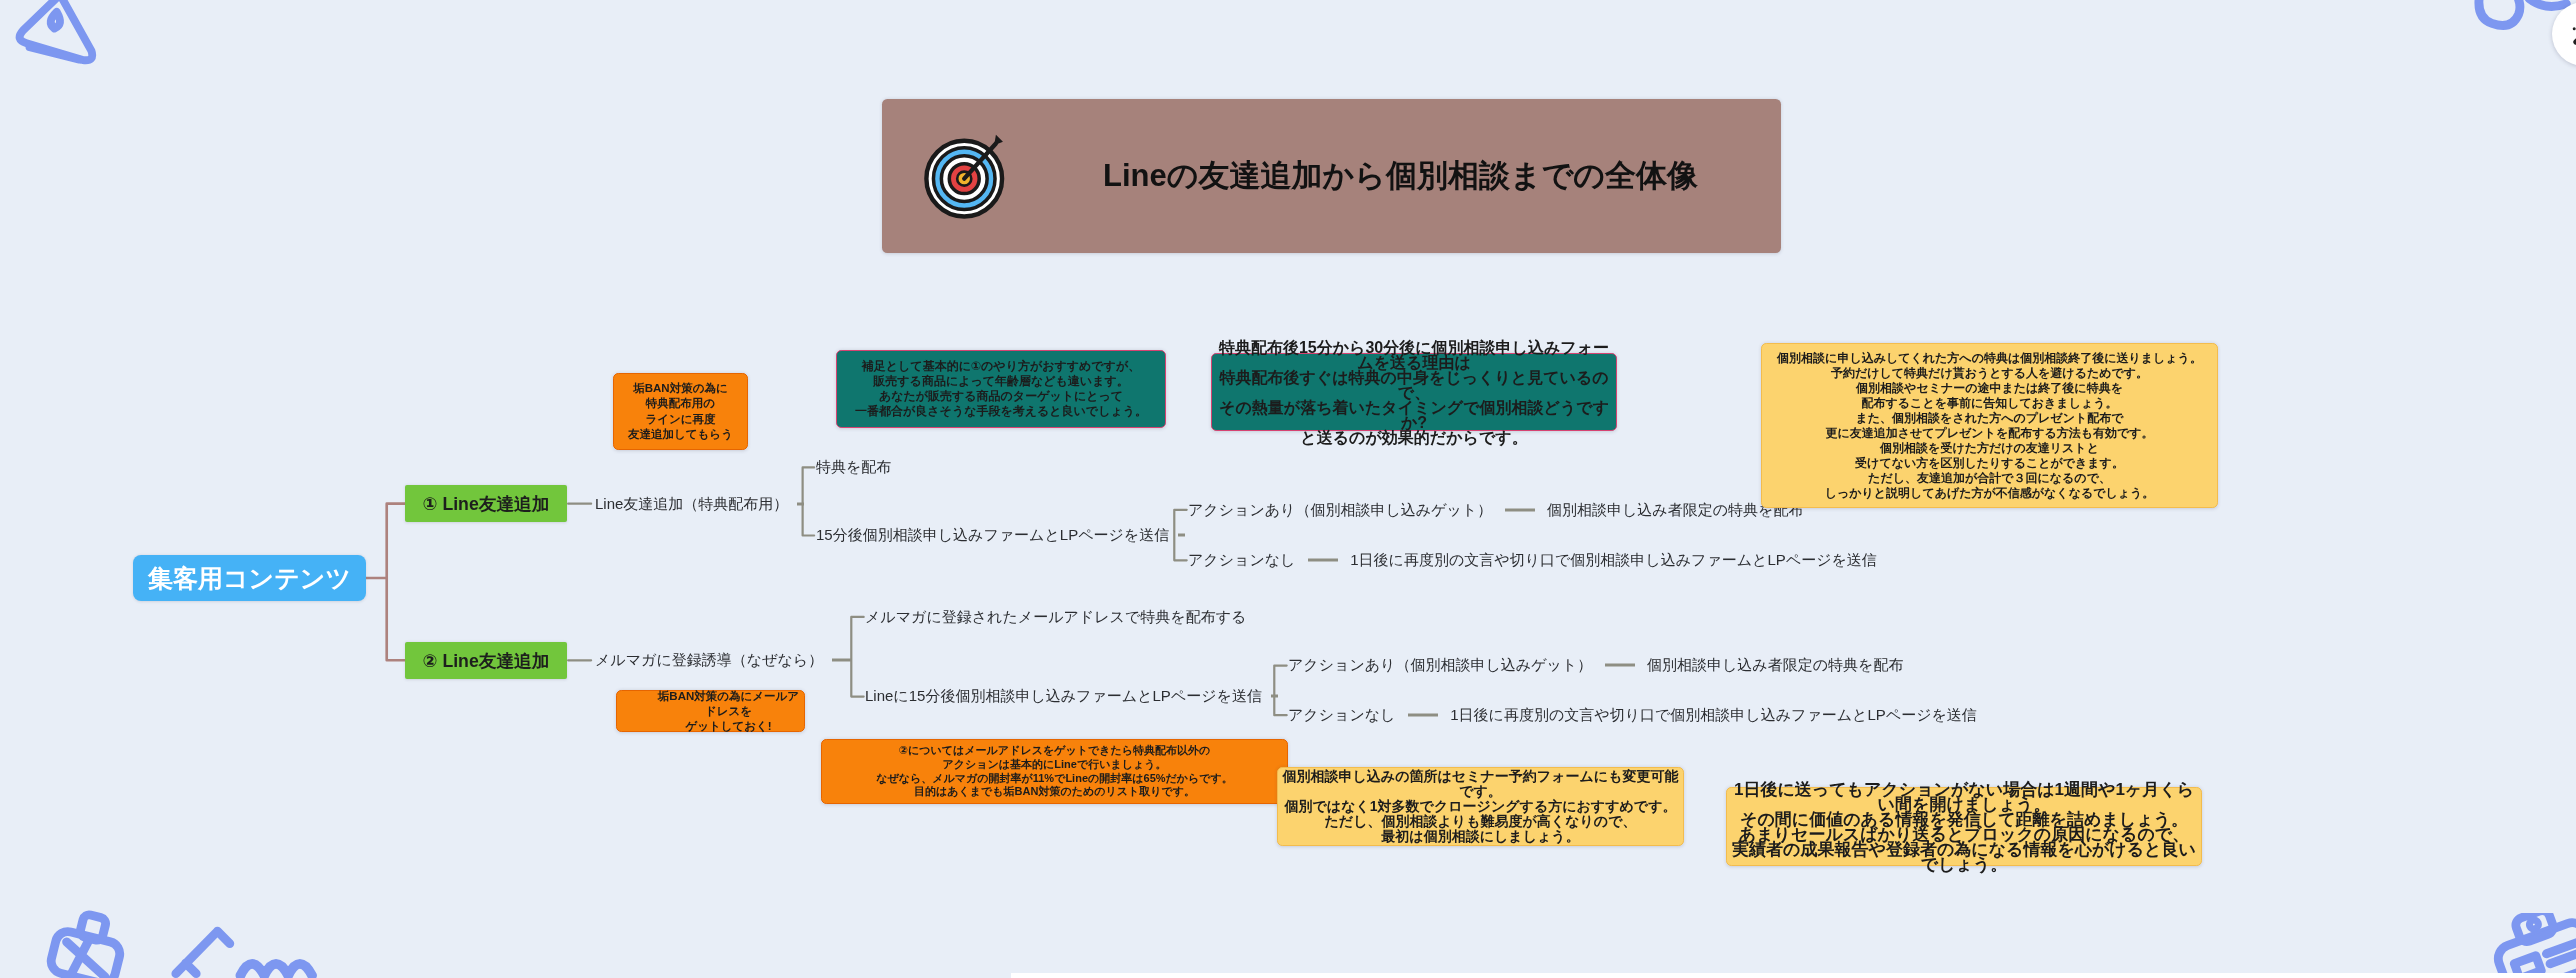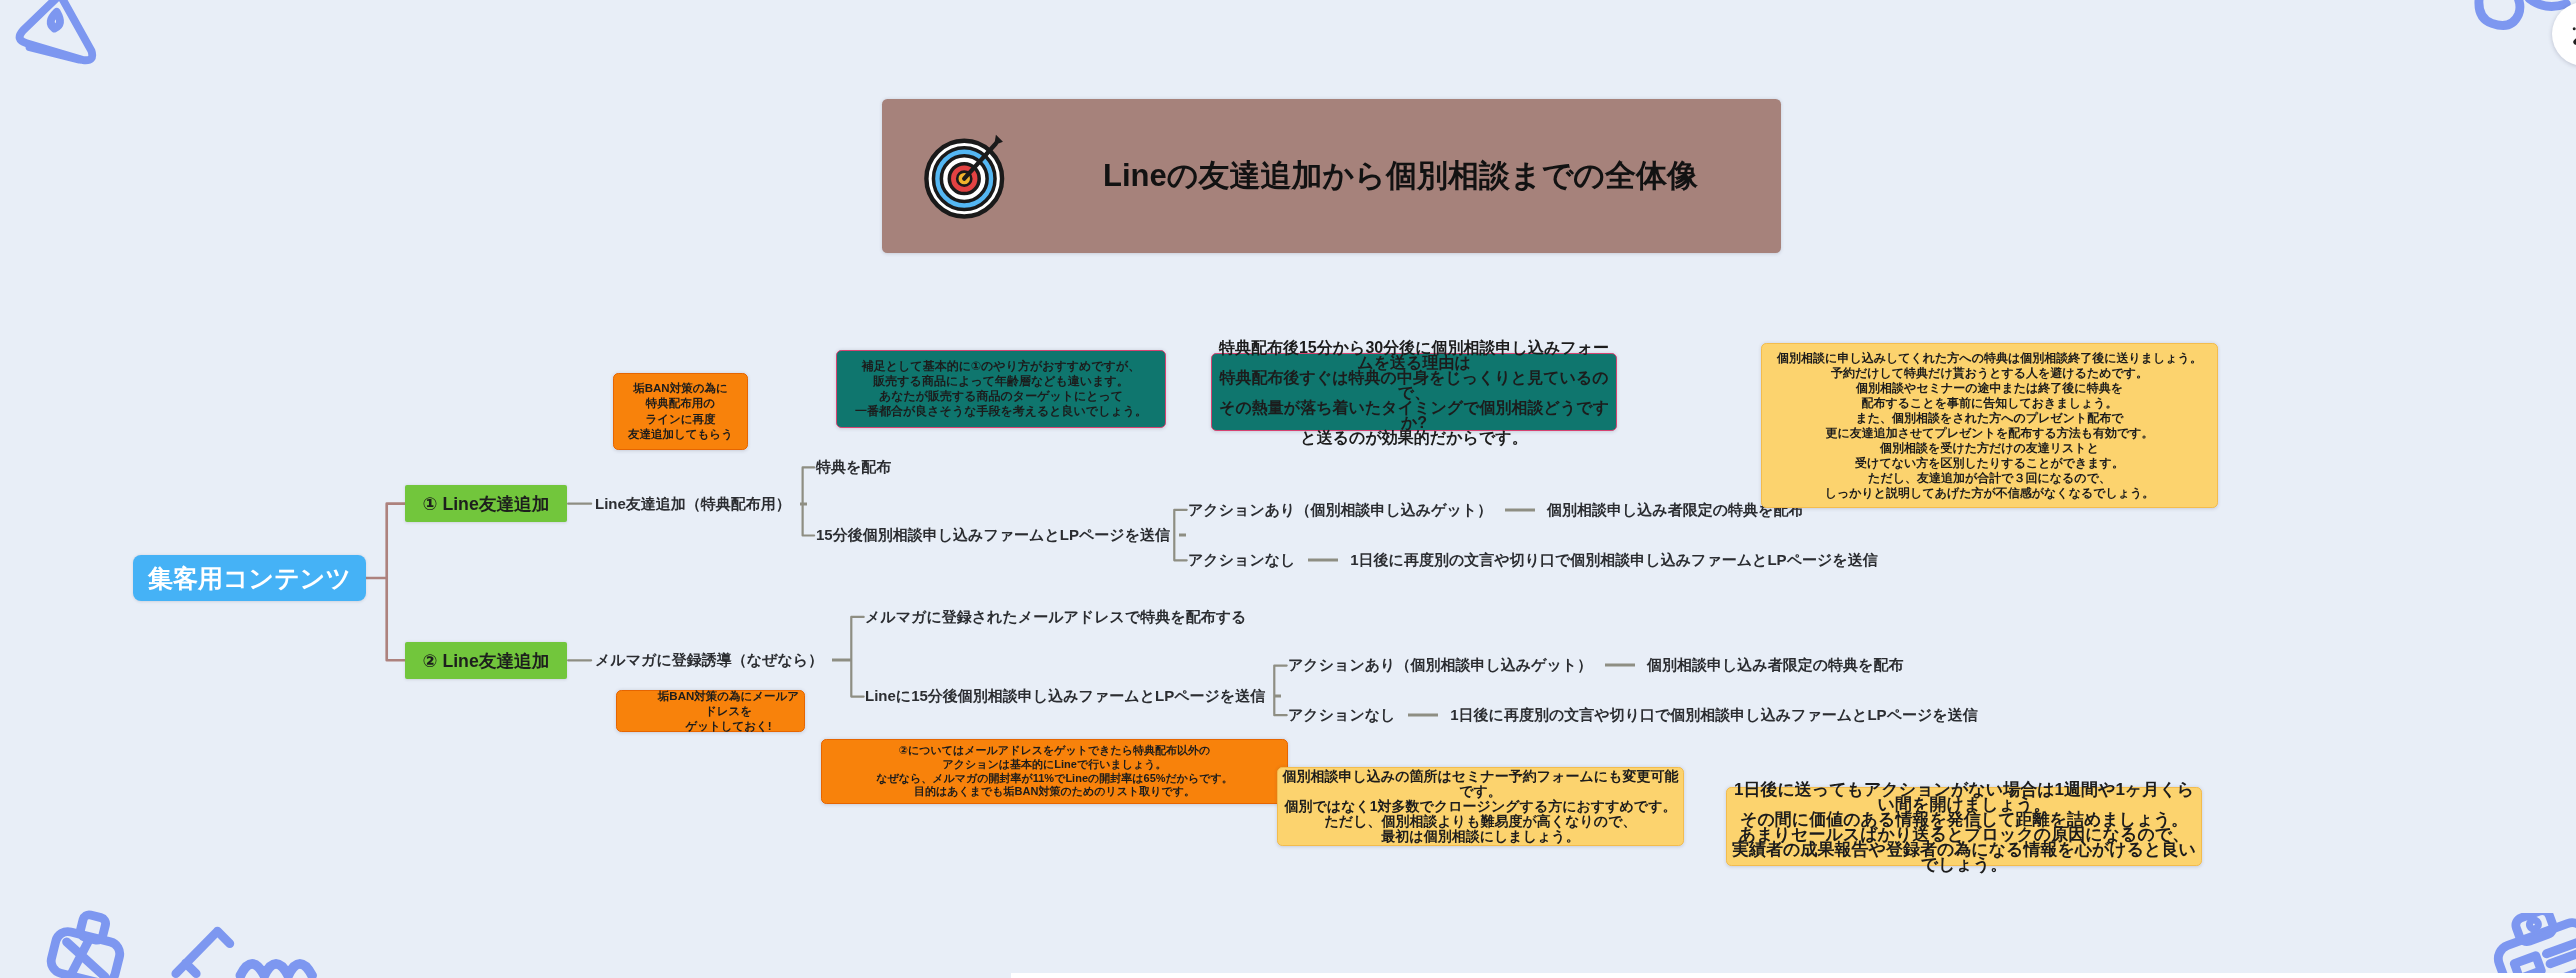--- a/index.html
+++ b/index.html
@@ -30,21 +30,21 @@
   }
   .node.green{
     width:162px; height:37px; background:#72c63c; border-radius:2px;
     color:#1d1f1d; font-size:17.7px; font-weight:700;
   }
   #branch1-node{left:405px; top:485px;}
   #branch2-node{left:405px; top:642px;}
   
   .trow{
     position:absolute; display:flex; align-items:center; transform:translateY(-50%);
-    white-space:nowrap; font-size:15px; font-weight:700; color:#2b2d31;
+    white-space:nowrap; font-size:15px; font-weight:400; color:#2b2d31;
   }
   .trow .lead{flex:1 1 7px; min-width:7px; height:2.2px; background:#8e8e83; margin-left:8.8px;}
   .trow .dash{flex:0 0 30px; height:2.2px; background:#8e8e83; margin:0 12.4px;}
   
   .note{
     position:absolute; display:flex; align-items:center; justify-content:center;
     text-align:center; white-space:pre-line; border-radius:5.3px;
     font-weight:600; color:#1c1c1c; box-shadow:0 0.9px 3.5px rgba(60,60,90,.18);
     line-height:15px;
   }

